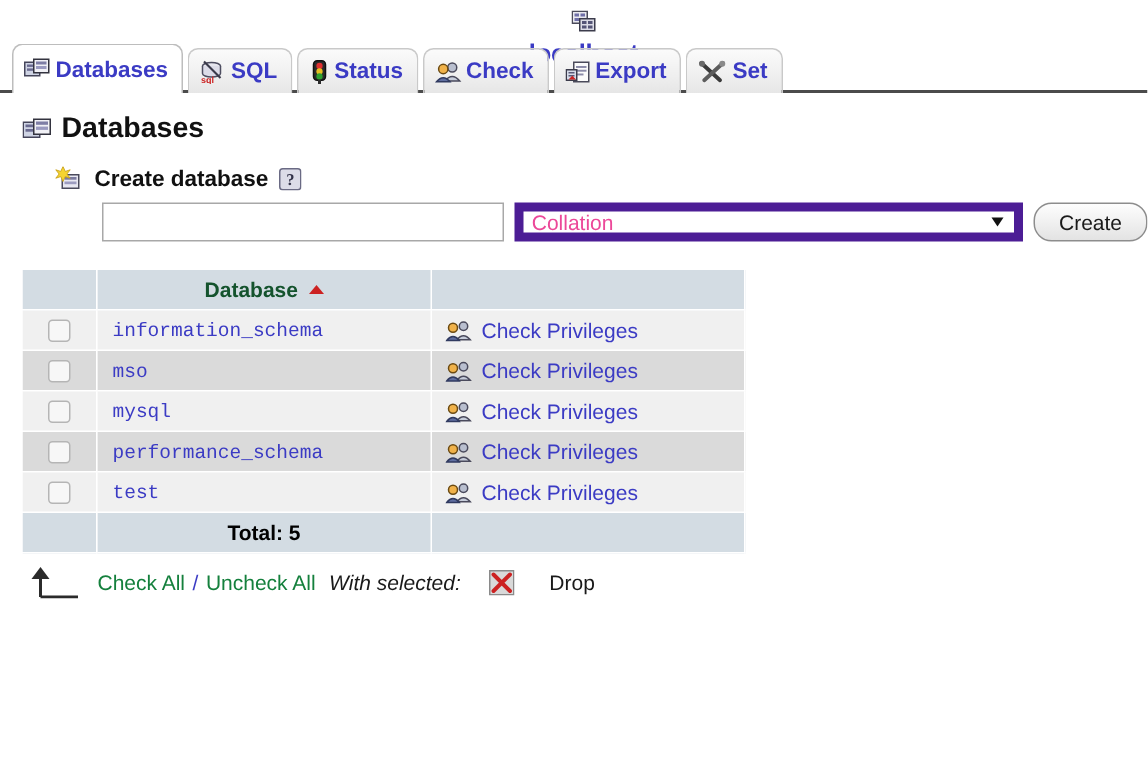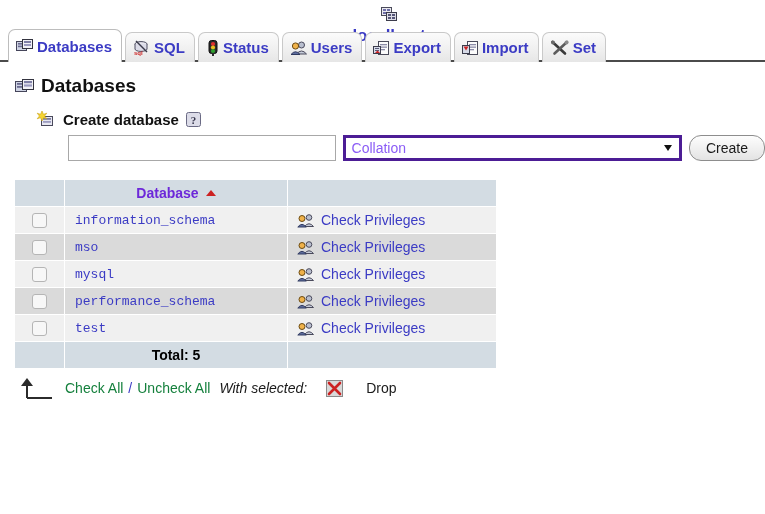--- a/index.html
+++ b/index.html
@@ -132,27 +132,27 @@
     font-size: 13px;
     padding: 0 4px;
     color: #000;
     outline: none;
   }
   .collation-select {
     position: relative;
     width: 345px;
     height: 26px;
     box-sizing: border-box;
-    border: 3px solid #4c1d95;
+    border: 6px solid #4c1d95;
     background: #ffffff;
     display: flex;
     align-items: center;
     padding: 0 6px;
     font-size: 14px;
-    color: #8b5cf6;
+    color: #ec4899;
     cursor: pointer;
   }
   .collation-arrow {
     position: absolute;
     right: 7px;
     top: 50%;
     transform: translateY(-50%);
     width: 0; height: 0;
     border-left: 4px solid transparent;
     border-right: 4px solid transparent;
@@ -186,21 +186,21 @@
     height: 26px;
   }
   th.col-check, td.col-check { width: 49px; }
   th.col-db,    td.col-db    { width: 222px; }
   th.col-priv,  td.col-priv  { width: 208px; text-align: right; }
 
   thead th {
     background: #d3dce3;
     text-align: center;
     font-size: 14px;
-    color: #6d28d9;
+    color: #14532d;
   }
   .th-db-inner {
     display: inline-flex;
     align-items: center;
     gap: 7px;
     cursor: pointer;
   }
   .sort-asc {
     width: 0; height: 0;
     border-left: 5px solid transparent;
@@ -345,51 +345,38 @@
 
   <div class="tab">
     <span class="ic">
       <svg width="18" height="16" viewBox="0 0 18 16">
         <circle cx="11.5" cy="5" r="3" fill="#b9bfcf" stroke="#4a4a5c"></circle>
         <path d="M6.5 14 q5-6 10 0z" fill="#c6ccda" stroke="#4a4a5c"></path>
         <circle cx="5.5" cy="6" r="3.1" fill="#f0b24a" stroke="#6b4a12"></circle>
         <path d="M1 14.5 q4.5-5.5 9 0z" fill="#5f6ea0" stroke="#303a60"></path>
       </svg>
     </span>
-    <span class="tab-label">Users</span>
+    <span class="tab-label">Check</span>
   </div>
 
   <div class="tab">
     <span class="ic">
       <svg width="17" height="16" viewBox="0 0 17 16">
         <rect x="5.5" y="1.5" width="10" height="13" fill="#fbfbfb" stroke="#4a4a5a"></rect>
         <rect x="7" y="4" width="7" height="1.3" fill="#8b8ba8"></rect>
         <rect x="7" y="6.5" width="7" height="1.3" fill="#8b8ba8"></rect>
         <rect x="7" y="9" width="5" height="1.3" fill="#8b8ba8"></rect>
         <rect x="0.5" y="6.5" width="7" height="7" fill="#d6dbe8" stroke="#3c3c4c"></rect>
         <path d="M2 8.5 h4 M2 10.5 h4" stroke="#5a5a78" stroke-width="1"></path>
         <path d="M2 13 l2.5-2.5 2.5 2.5z" fill="#cc2222"></path>
       </svg>
     </span>
     <span class="tab-label">Export</span>
   </div>
 
-  <div class="tab">
-    <span class="ic">
-      <svg width="17" height="16" viewBox="0 0 17 16">
-        <rect x="5.5" y="1.5" width="10" height="13" fill="#fbfbfb" stroke="#4a4a5a"></rect>
-        <rect x="7" y="4" width="7" height="1.3" fill="#8b8ba8"></rect>
-        <rect x="7" y="6.5" width="7" height="1.3" fill="#8b8ba8"></rect>
-        <rect x="7" y="9" width="5" height="1.3" fill="#8b8ba8"></rect>
-        <rect x="0.5" y="5.5" width="7" height="8" fill="#d6dbe8" stroke="#3c3c4c"></rect>
-        <path d="M1.5 6.5 l5 0 -2.5 4z" fill="#cc2222"></path>
-      </svg>
-    </span>
-    <span class="tab-label">Import</span>
-  </div>
 
   <div class="tab">
     <span class="ic">
       <svg width="20" height="16" viewBox="0 0 20 16">
         <path d="M2.5 2 L15 13.5" stroke="#3a3a3a" stroke-width="2.6" stroke-linecap="round"></path>
         <path d="M17 2 L4.5 13.5" stroke="#5c5c5c" stroke-width="2.6" stroke-linecap="round"></path>
         <circle cx="3" cy="2.5" r="2" fill="#6a6a6a"></circle>
         <circle cx="16.5" cy="2.5" r="2" fill="#8a8a8a"></circle>
       </svg>
     </span>

